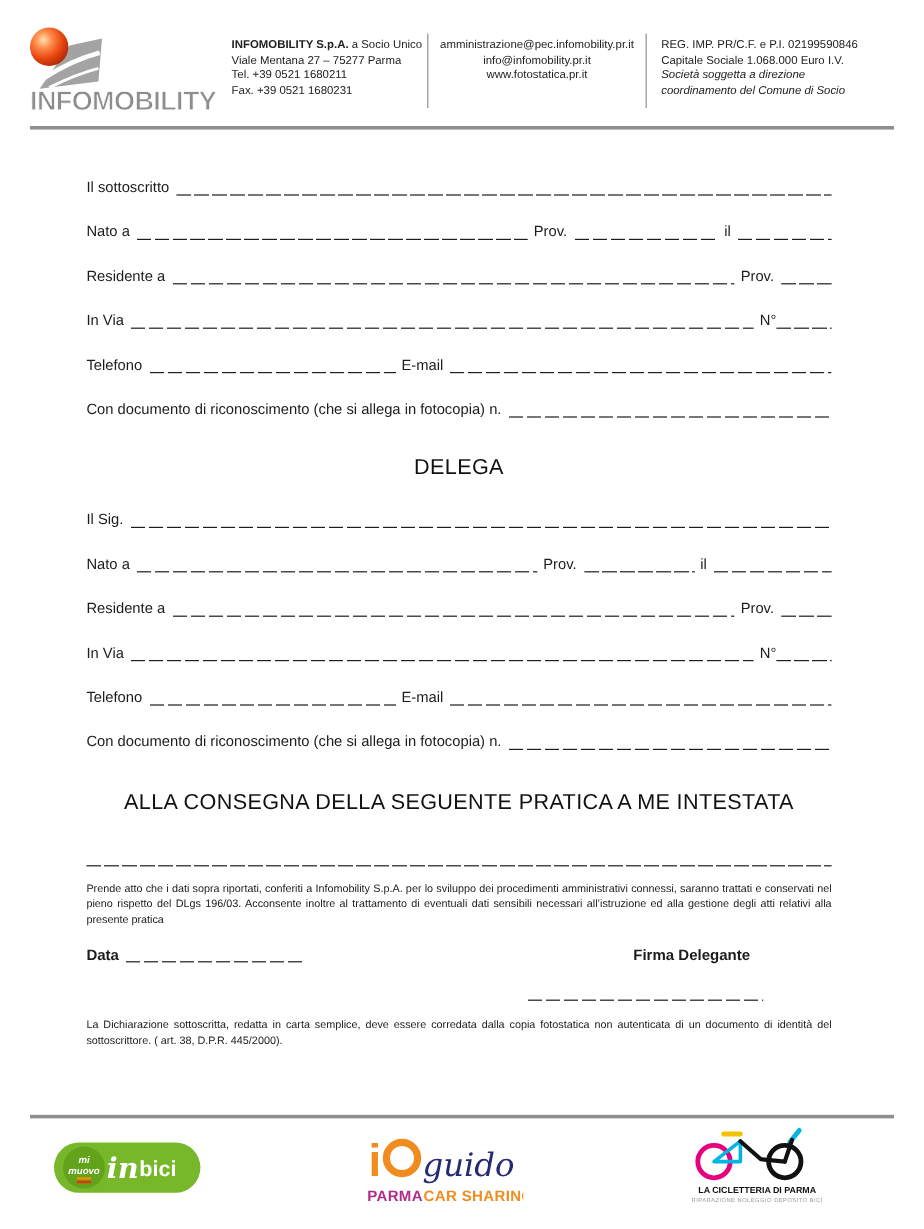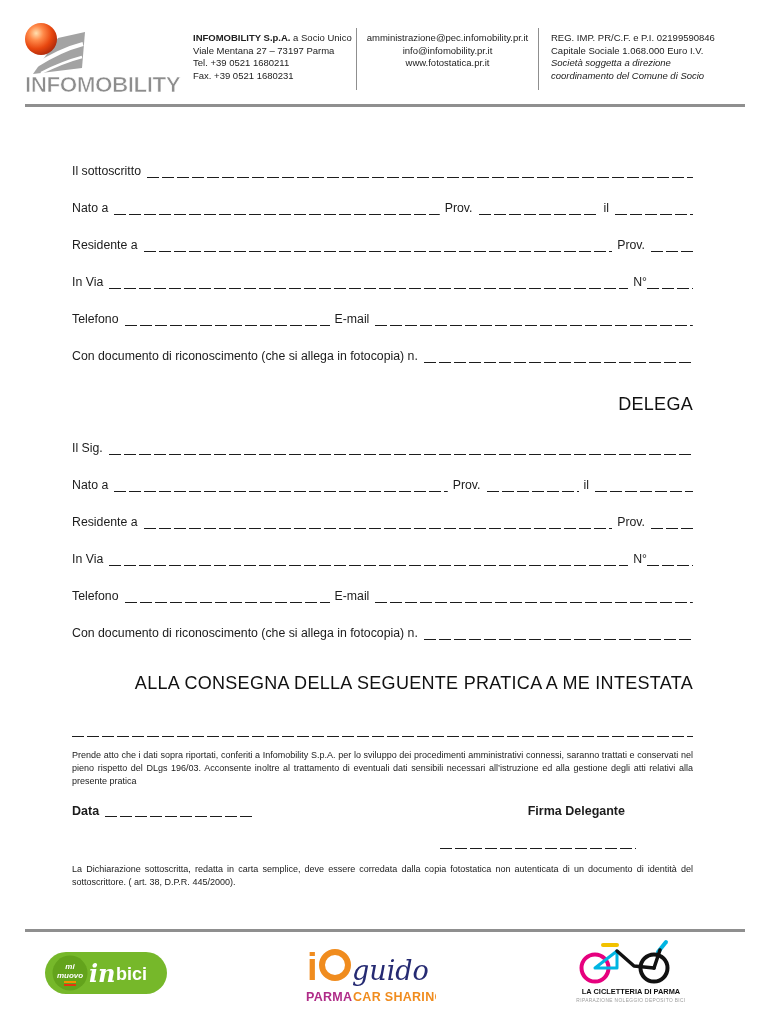--- a/index.html
+++ b/index.html
@@ -17,34 +17,34 @@
   .hcol { font-size:9.5px; line-height:12.6px; color:#222; padding-top:10px; }
   .hcol1 { width:163px; flex:0 0 163px; }
   .hcol2 { width:181px; flex:0 0 181px; text-align:center; }
   .hcol3 { flex:1 1 auto; padding-left:12px; }
   .hcol .it { font-style:italic; }
   .vdiv { width:1px; background:#8f8f8f; height:62px; margin-top:6px; flex:0 0 1px; }
   .rule { border:none; border-top:3px solid #8f8f8f; margin:0 25px; }
   .rule-top { margin-top:6px; }
 
   
-  .body { padding:41px 77px 0 72px;margin-top:16px; }
+  .body { padding:41px 77px 0 72px; }
   .row { display:flex; align-items:flex-end; margin-bottom:22px; font-size:12.3px; line-height:15px; white-space:nowrap; }
   .lbl { flex:0 0 auto; }
   .fill {
     flex:1 1 auto; height:14px; margin:0 5px 1px 6px;
     background:repeating-linear-gradient(90deg,#1d1d1d 0 12px,transparent 12px 15px) bottom / 100% 1.4px no-repeat;
   }
   .fill.last { margin-right:0; }
   .fill.w120 { flex:0 0 120px; } .fill.w92 { flex:0 0 92px; }
   .fill.w78  { flex:0 0 78px; }  .fill.w98 { flex:0 0 98px; }
   .fill.w42  { flex:0 0 42px; }  .fill.w46 { flex:0 0 46px; }
   .fill.w205 { flex:0 0 205px; } .fill.w150 { flex:0 0 150px; }
   .fill.w235 { flex:0 0 235px; }
-  .heading { text-align:right; font-size:18px; letter-spacing:.3px; color:#111; }
+  .heading { text-align:center; font-size:18px; letter-spacing:.3px; color:#111; }
   .heading-delega { margin:30px 0 26px 0; }
   .heading-consegna { margin:32px 0 0 0; }
   .fullline {
     height:3px; margin-top:40px;
     background:repeating-linear-gradient(90deg,#1d1d1d 0 12px,transparent 12px 15px) bottom / 100% 1.4px no-repeat;
   }
   .smallnote { font-size:9px; line-height:12.8px; text-align:justify; color:#1a1a1a; margin-top:12px; }
   .datafirma { display:flex; justify-content:space-between; align-items:flex-end; margin-top:16px; font-size:12.5px; font-weight:bold; }
   .datafirma .left { display:flex; align-items:flex-end; width:240px; }
   .datafirma .right { margin-right:68px; }
@@ -80,21 +80,21 @@
         <polygon points="33,16 60,10 57,46 8,52" fill="#a3a3a3"></polygon>
         <path d="M10,44 Q35,28 58,22" stroke="#ffffff" stroke-width="4" fill="none"></path>
         <path d="M16,51 Q38,40 57,35" stroke="#ffffff" stroke-width="2.5" fill="none"></path>
         <circle cx="16" cy="17" r="16" fill="url(#sph)"></circle>
         <text x="0" y="70" font-family="Liberation Sans, sans-serif" font-weight="bold" font-size="22.5" letter-spacing="-0.5" fill="#8d8d8d" stroke="#ffffff" stroke-width="0.7">INFOMOBILITY</text>
       </svg>
     </div>
 
     <div class="hcol hcol1">
       <div><b>INFOMOBILITY S.p.A.</b><span> a Socio Unico</span></div>
-      <div>Viale  Mentana 27 – 73197 Parma</div>
+      <div>Viale  Mentana 27 – 75277 Parma</div>
       <div>Tel.   +39 0521 1680211</div>
       <div>Fax.  +39 0521 1680231</div>
     </div>
 
     <div class="vdiv"></div>
 
     <div class="hcol hcol2">
       <div>amministrazione@pec.infomobility.pr.it</div>
       <div>info@infomobility.pr.it</div>
       <div>www.fotostatica.pr.it</div>

